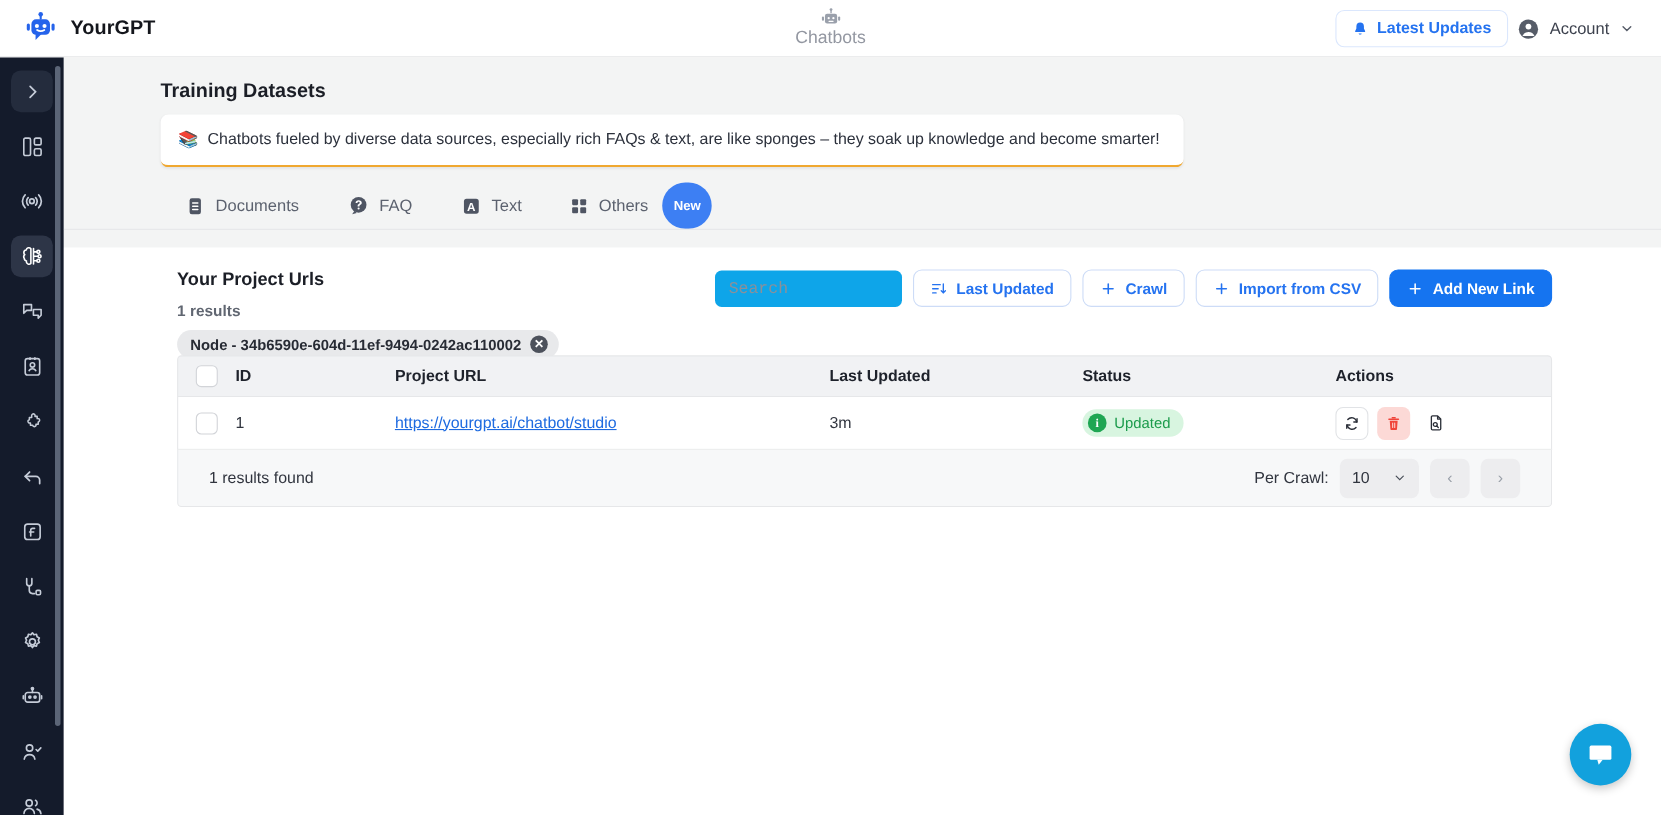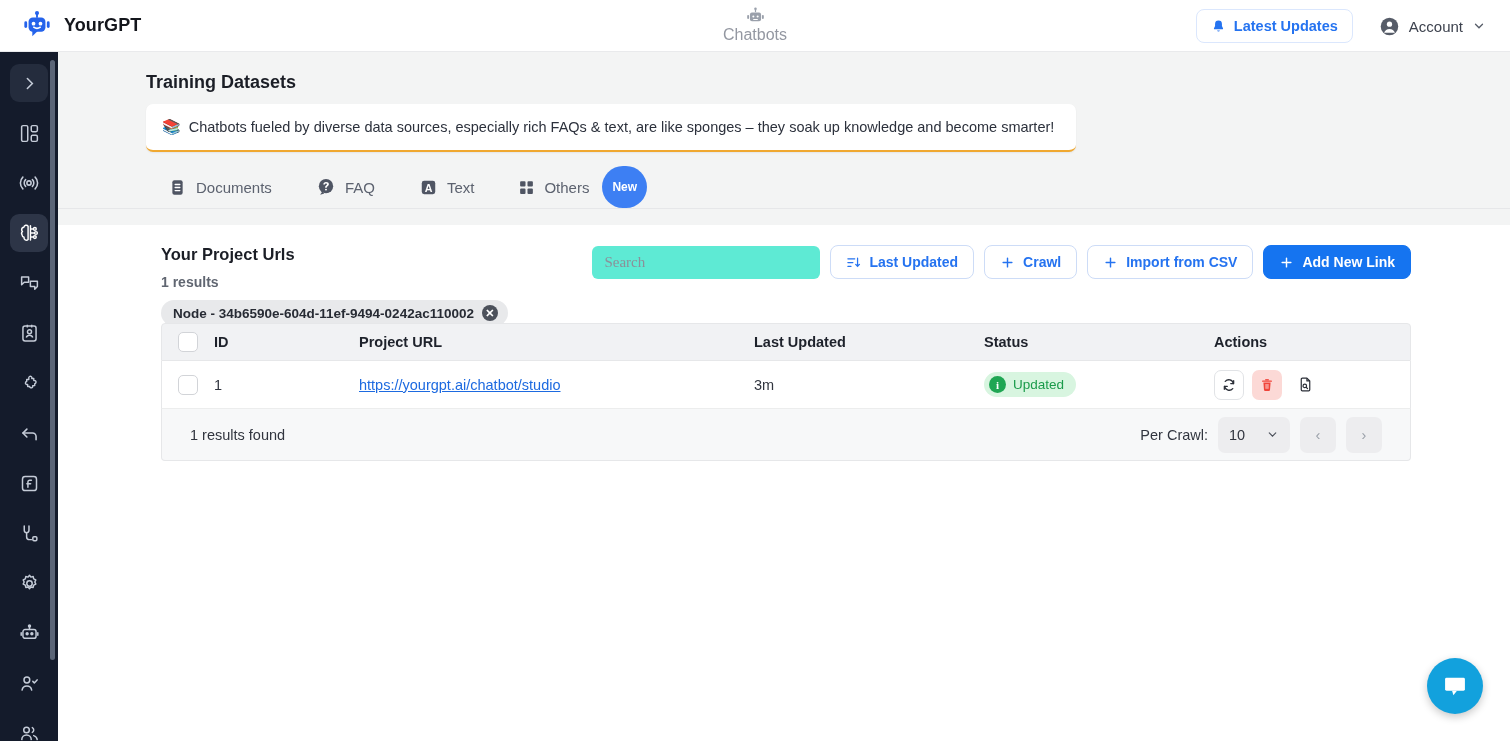--- a/index.html
+++ b/index.html
@@ -24,21 +24,21 @@
   .brand-name { font-size: 18px; font-weight: bold; color: #14161c; letter-spacing: .1px; }
 
   .topbar-center {
     position: absolute; left: 0; right: 0; margin: 12px auto;
     width: 300px; display: flex; align-items: center; justify-content: center;  flex-direction: column;
   }
   .topbar-center .label { font-size: 16px; color: #9397a1; }
 
   .topbar-right {
     position: absolute; right: 22px; top: 0; height: 52px;
-    display: flex; align-items: center; gap: 24px;
+    display: flex; align-items: center; gap: 6px;
   }
   .updates-btn {
     display: flex; align-items: center; gap: 8px;
     border: 1px solid #dbe7fd; border-radius: 8px;
     padding: 8px 14px; background: #fff;
     color: #2573f0; font-size: 14.5px; font-weight: bold; cursor: pointer;
   }
   .account-btn {
     display: flex; align-items: center; gap: 9px;
     font-size: 15px; color: #3d424e; cursor: pointer; padding: 6px 2px;
@@ -123,22 +123,22 @@
     font-size: 13.5px; color: #272b34; font-weight: bold;
   }
   .chip-x {
     width: 16px; height: 16px; border-radius: 50%; background: #4c515b;
     color: #fff; font-size: 11px; display: flex; align-items: center; justify-content: center;
     cursor: pointer; line-height: 1;
   }
 
   .toolbar { display: flex; align-items: center; gap: 10px; }
   .search-box {
-    width: 228px; height: 33px; background: #5eead4; border: none; border-radius: 6px;
-    padding: 0 12px; font-size: 15px; color: #3a3f4a; font-family: Liberation Serif, serif;
+    width: 170px; height: 33px; background: #0ea5e9; border: none; border-radius: 6px;
+    padding: 0 12px; font-size: 15px; color: #3a3f4a; font-family: Liberation Mono, monospace;
   }
   .search-box::placeholder { color: #8b9099; }
   .btn {
     display: flex; align-items: center; gap: 8px; height: 34px; padding: 0 15px;
     border-radius: 8px; border: 1px solid #cddcf7; background: #fff;
     color: #2573f0; font-size: 14px; font-weight: bold; cursor: pointer; white-space: nowrap;
   }
   .btn.primary { background: #1574f0; border-color: #1574f0; color: #fff; }
 
   

